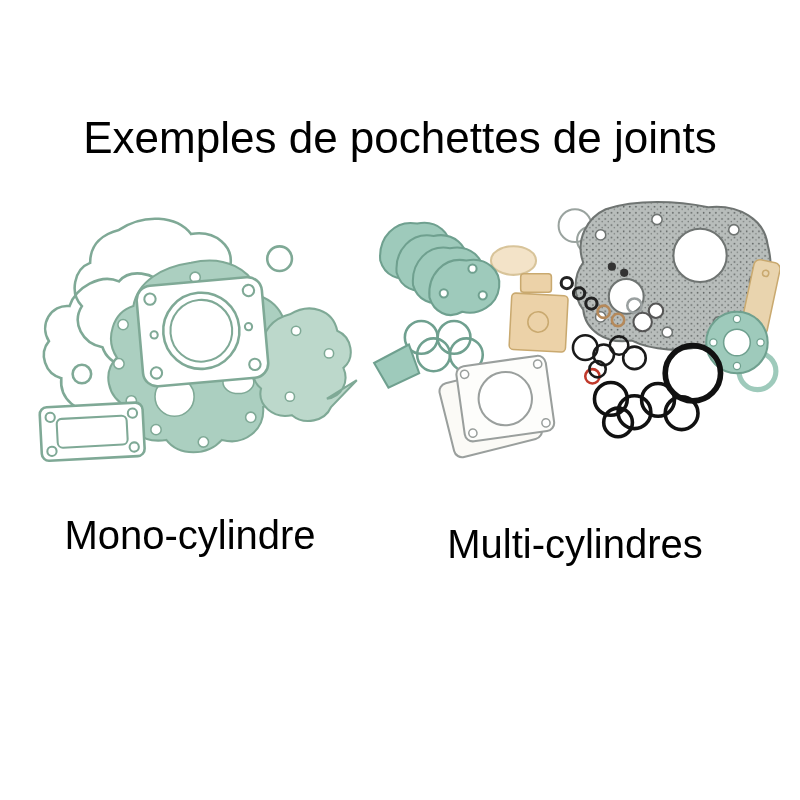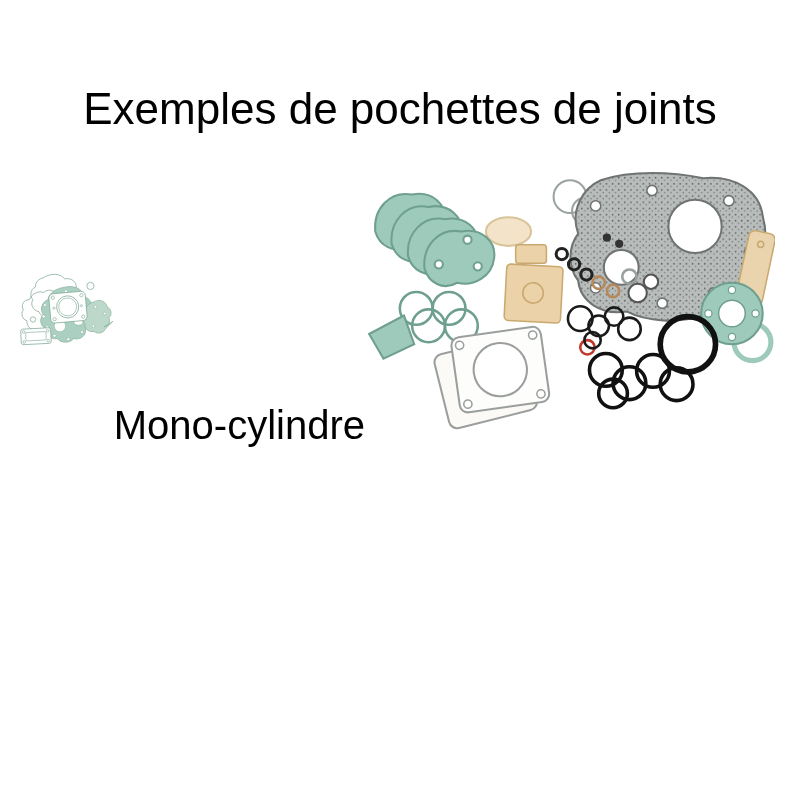--- a/index.html
+++ b/index.html
@@ -6,43 +6,43 @@
   html, body { width: 800px; height: 800px; }
   body {
     background: #ffffff;
     font-family: "Liberation Sans", sans-serif;
     color: #000000;
     overflow: hidden;
   }
   .page {
     width: 800px;
     height: 800px;
-    padding-top: 83px;
+    padding-top: 112px;
     display: flex;
     flex-direction: column;
     align-items: center;
   }
   .title {
     font-size: 44px;
     font-weight: 400;
     text-align: center;
     line-height: 1.2;
     color: #000;
   }
   .images-row {
     display: flex;
     align-items: flex-start;
     justify-content: center;
     margin-top: 34px;
     width: 100%;
   }
   .fig {
     display: flex;
-    flex-direction: row;
-    align-items: flex-end;
+    flex-direction: column;
+    align-items: center;
   }
   .fig-mono { width: 350px; }
   .fig-multi { width: 420px; }
   .fig svg { display: block; }
   .fig-label {
     margin-top: 36px;
     font-size: 40px;
     font-weight: 400;
     color: #000;
     white-space: nowrap;
@@ -257,16 +257,17 @@
           <circle cx="235" cy="195" r="16"></circle>
           <circle cx="258" cy="208" r="16"></circle>
           <circle cx="281" cy="196" r="16"></circle>
           <circle cx="304" cy="209" r="16"></circle>
           <circle cx="242" cy="218" r="14"></circle>
         </g>
 
         <circle cx="315" cy="170" r="27" fill="none" stroke="#111111" stroke-width="5.5"></circle>
       </svg>
 
+      <figcaption class="fig-label">Multi-cylindres</figcaption>
     </figure>
 
   </div>
 </div>
 
 </body></html>

